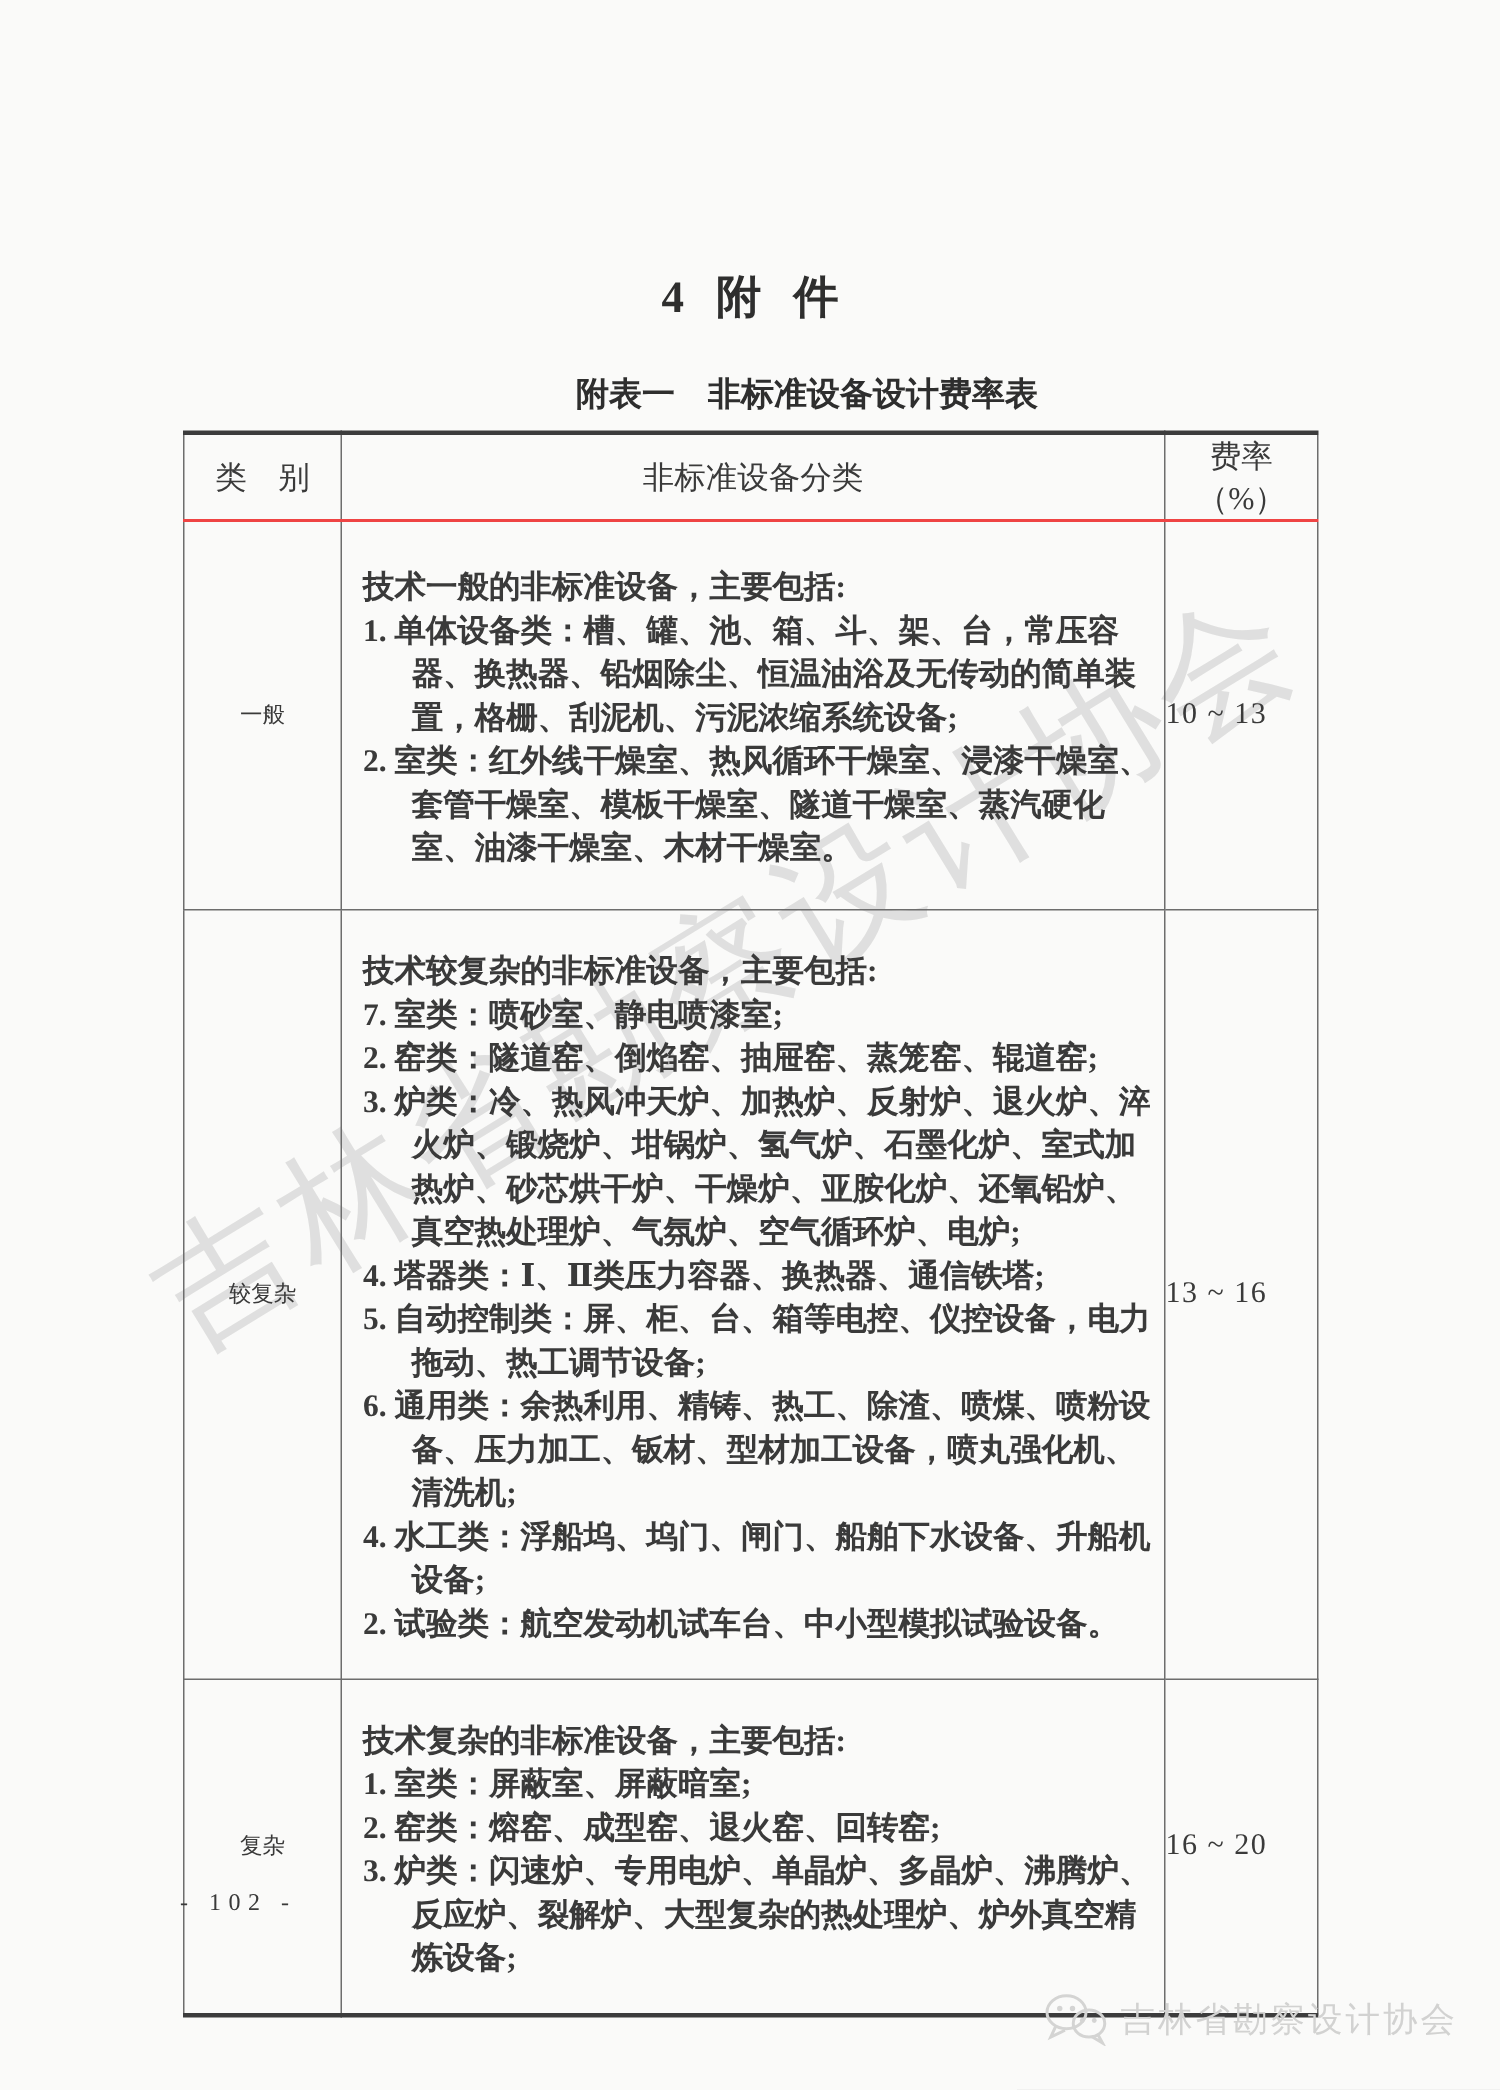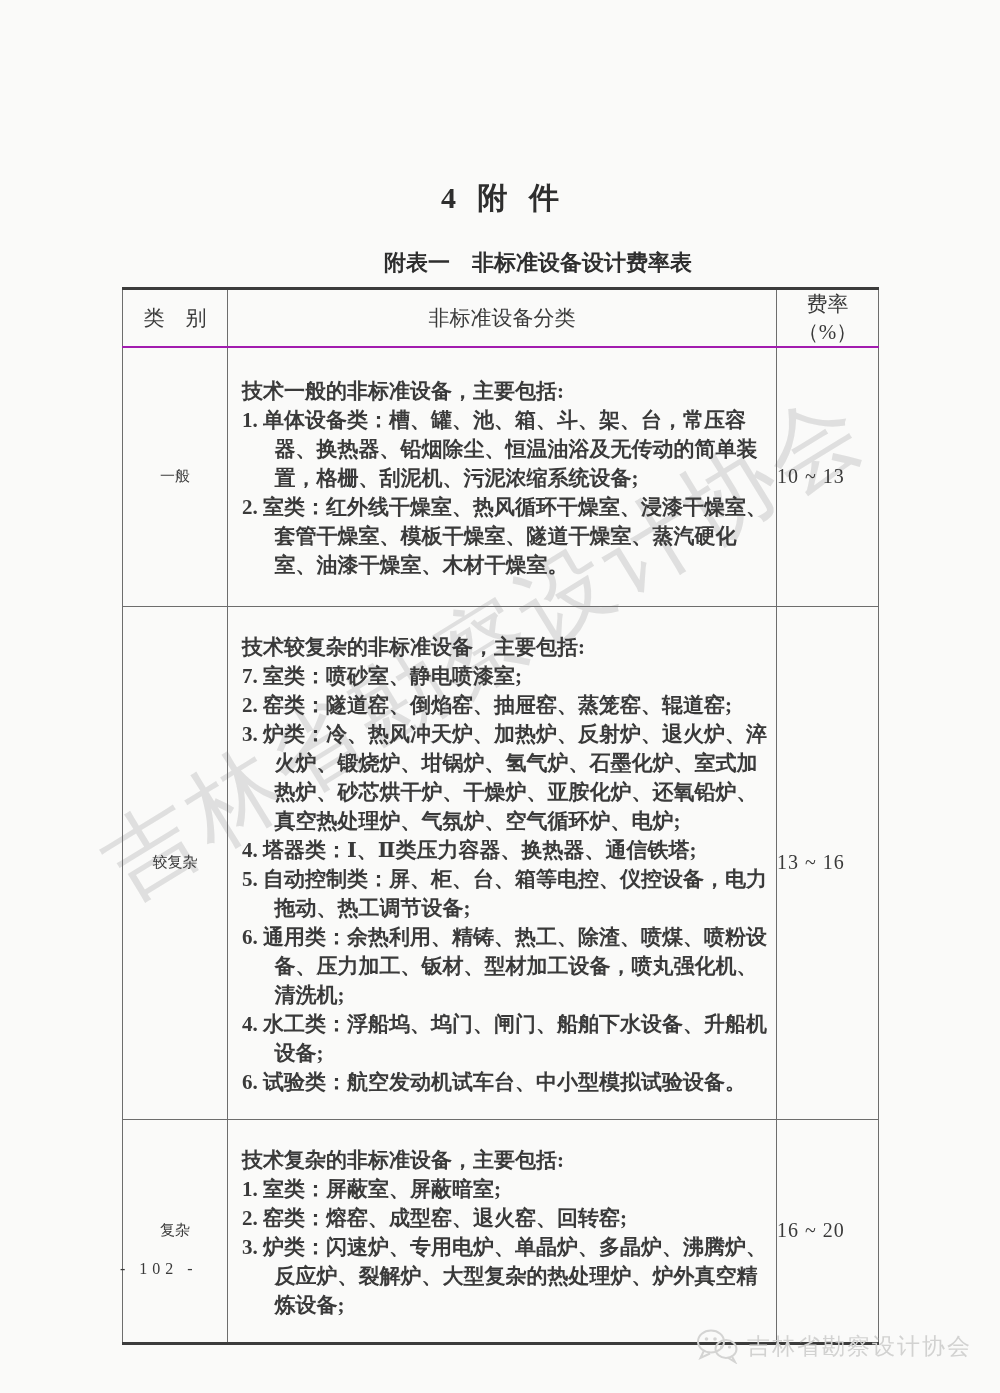--- a/index.html
+++ b/index.html
@@ -75,21 +75,21 @@
 
   .fee-table th, .fee-table td { border: 1px solid #6d6d6d; }
   .fee-table thead tr { height: 38px; }
   .fee-table thead th {
     font-weight: normal;
     font-size: 21px;
     text-align: center;
     vertical-align: middle;
     color: #3a3a3a;
   }
-  .fee-table thead { border-bottom: 2px solid #a21caf; }
+  .fee-table thead { border-bottom: 2px solid #ef4444; }
 
   tr.r-general { height: 259px; }
   tr.r-more    { height: 461px; }
   tr.r-complex { height: 197px; }
 
   td.cat-cell {
     text-align: center;
     vertical-align: middle;
     font-size: 15px;
     color: #3a3a3a;
@@ -179,21 +179,21 @@
           <td class="cat-cell">较复杂</td>
           <td class="desc-cell">
             <div class="intro">技术较复杂的非标准设备，主要包括:</div>
             <div class="item">7. 室类：喷砂室、静电喷漆室;</div>
             <div class="item">2. 窑类：隧道窑、倒焰窑、抽屉窑、蒸笼窑、辊道窑;</div>
             <div class="item">3. 炉类：冷、热风冲天炉、加热炉、反射炉、退火炉、淬火炉、锻烧炉、坩锅炉、氢气炉、石墨化炉、室式加热炉、砂芯烘干炉、干燥炉、亚胺化炉、还氧铅炉、真空热处理炉、气氛炉、空气循环炉、电炉;</div>
             <div class="item">4. 塔器类：Ⅰ、Ⅱ类压力容器、换热器、通信铁塔;</div>
             <div class="item">5. 自动控制类：屏、柜、台、箱等电控、仪控设备，电力拖动、热工调节设备;</div>
             <div class="item">6. 通用类：余热利用、精铸、热工、除渣、喷煤、喷粉设备、压力加工、钣材、型材加工设备，喷丸强化机、清洗机;</div>
             <div class="item">4. 水工类：浮船坞、坞门、闸门、船舶下水设备、升船机设备;</div>
-            <div class="item">6. 试验类：航空发动机试车台、中小型模拟试验设备。</div>
+            <div class="item">2. 试验类：航空发动机试车台、中小型模拟试验设备。</div>
           </td>
           <td class="rate-cell">13 ~ 16</td>
         </tr>
         <tr class="r-complex">
           <td class="cat-cell">复杂</td>
           <td class="desc-cell">
             <div class="intro">技术复杂的非标准设备，主要包括:</div>
             <div class="item">1. 室类：屏蔽室、屏蔽暗室;</div>
             <div class="item">2. 窑类：熔窑、成型窑、退火窑、回转窑;</div>
             <div class="item">3. 炉类：闪速炉、专用电炉、单晶炉、多晶炉、沸腾炉、反应炉、裂解炉、大型复杂的热处理炉、炉外真空精炼设备;</div>

